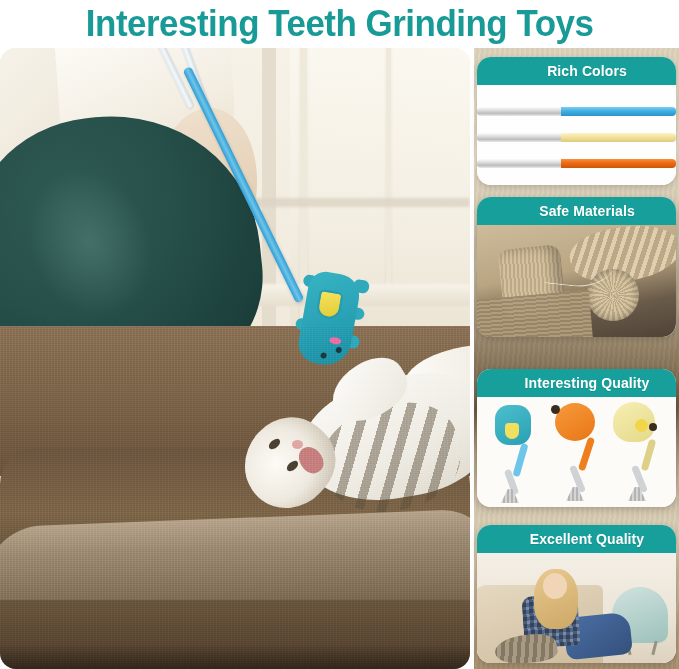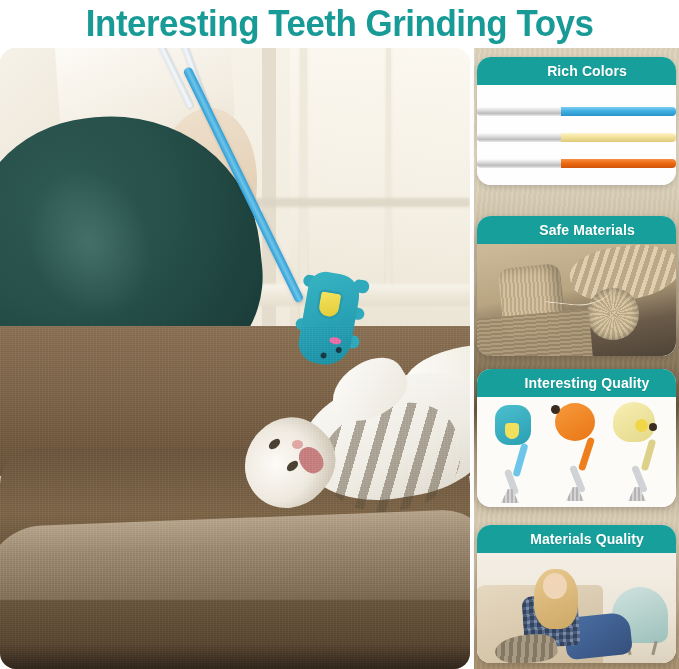--- a/index.html
+++ b/index.html
@@ -418,21 +418,21 @@
   .wand-tip {
     flex: 1;
     height: 100%;
     border-radius: 0 4px 4px 0;
   }
   .tip-blue   { background: linear-gradient(180deg,#7fcdee 0%,#3fb0e3 45%,#2b94c9 100%); }
   .tip-yellow { background: linear-gradient(180deg,#fdf3c8 0%,#f3e29b 45%,#ddca7d 100%); }
   .tip-orange { background: linear-gradient(180deg,#f79043 0%,#ee6a11 45%,#cf540a 100%); }
 
   
-  #card-materials { top: 168px; text-align: right; }
+  #card-materials { top: 149px; text-align: right; }
   #card-materials .card-body { height: 112px; }
   .rope-scene { position: absolute; inset: 0;
     background: linear-gradient(170deg,#cdbb9a 0%,#b9a582 42%,#6a5b49 72%,#4e4338 100%); }
   .rope-coil {
     position: absolute;
     border-radius: 50%;
     background:
       repeating-conic-gradient(from 0deg, #d8c6a2 0deg 7deg, #bba887 7deg 14deg);
     box-shadow: inset 0 0 10px rgba(0,0,0,0.35);
   }
@@ -676,21 +676,21 @@
           <div class="toy-wand" style="left:46px;top:42px;height:32px;background:#ddd089;transform:rotate(16deg);"></div>
           <div class="toy-wand" style="left:37px;top:68px;height:28px;background:#cfd3d5;transform:rotate(-22deg);"></div>
           <div class="toy-tassel" style="left:29px;top:90px;"></div>
         </div>
 
       </div>
     </div>
 
     <div class="card" id="card-quality">
       <div class="card-head">
-        <span class="card-head-text">Materials Quality</span>
+        <span class="card-head-text">Excellent Quality</span>
       </div>
       <div class="card-body">
         <div class="room-scene">
           <div class="room-sofa"></div>
           <div class="room-chair"></div>
           <div class="room-chair-leg" style="right:20px;top:88px;transform:rotate(14deg);"></div>
           <div class="room-chair-leg" style="right:46px;top:88px;transform:rotate(-14deg);"></div>
           <div class="woman-jeans"></div>
           <div class="woman-shirt"></div>
           <div class="woman-hair"></div>

